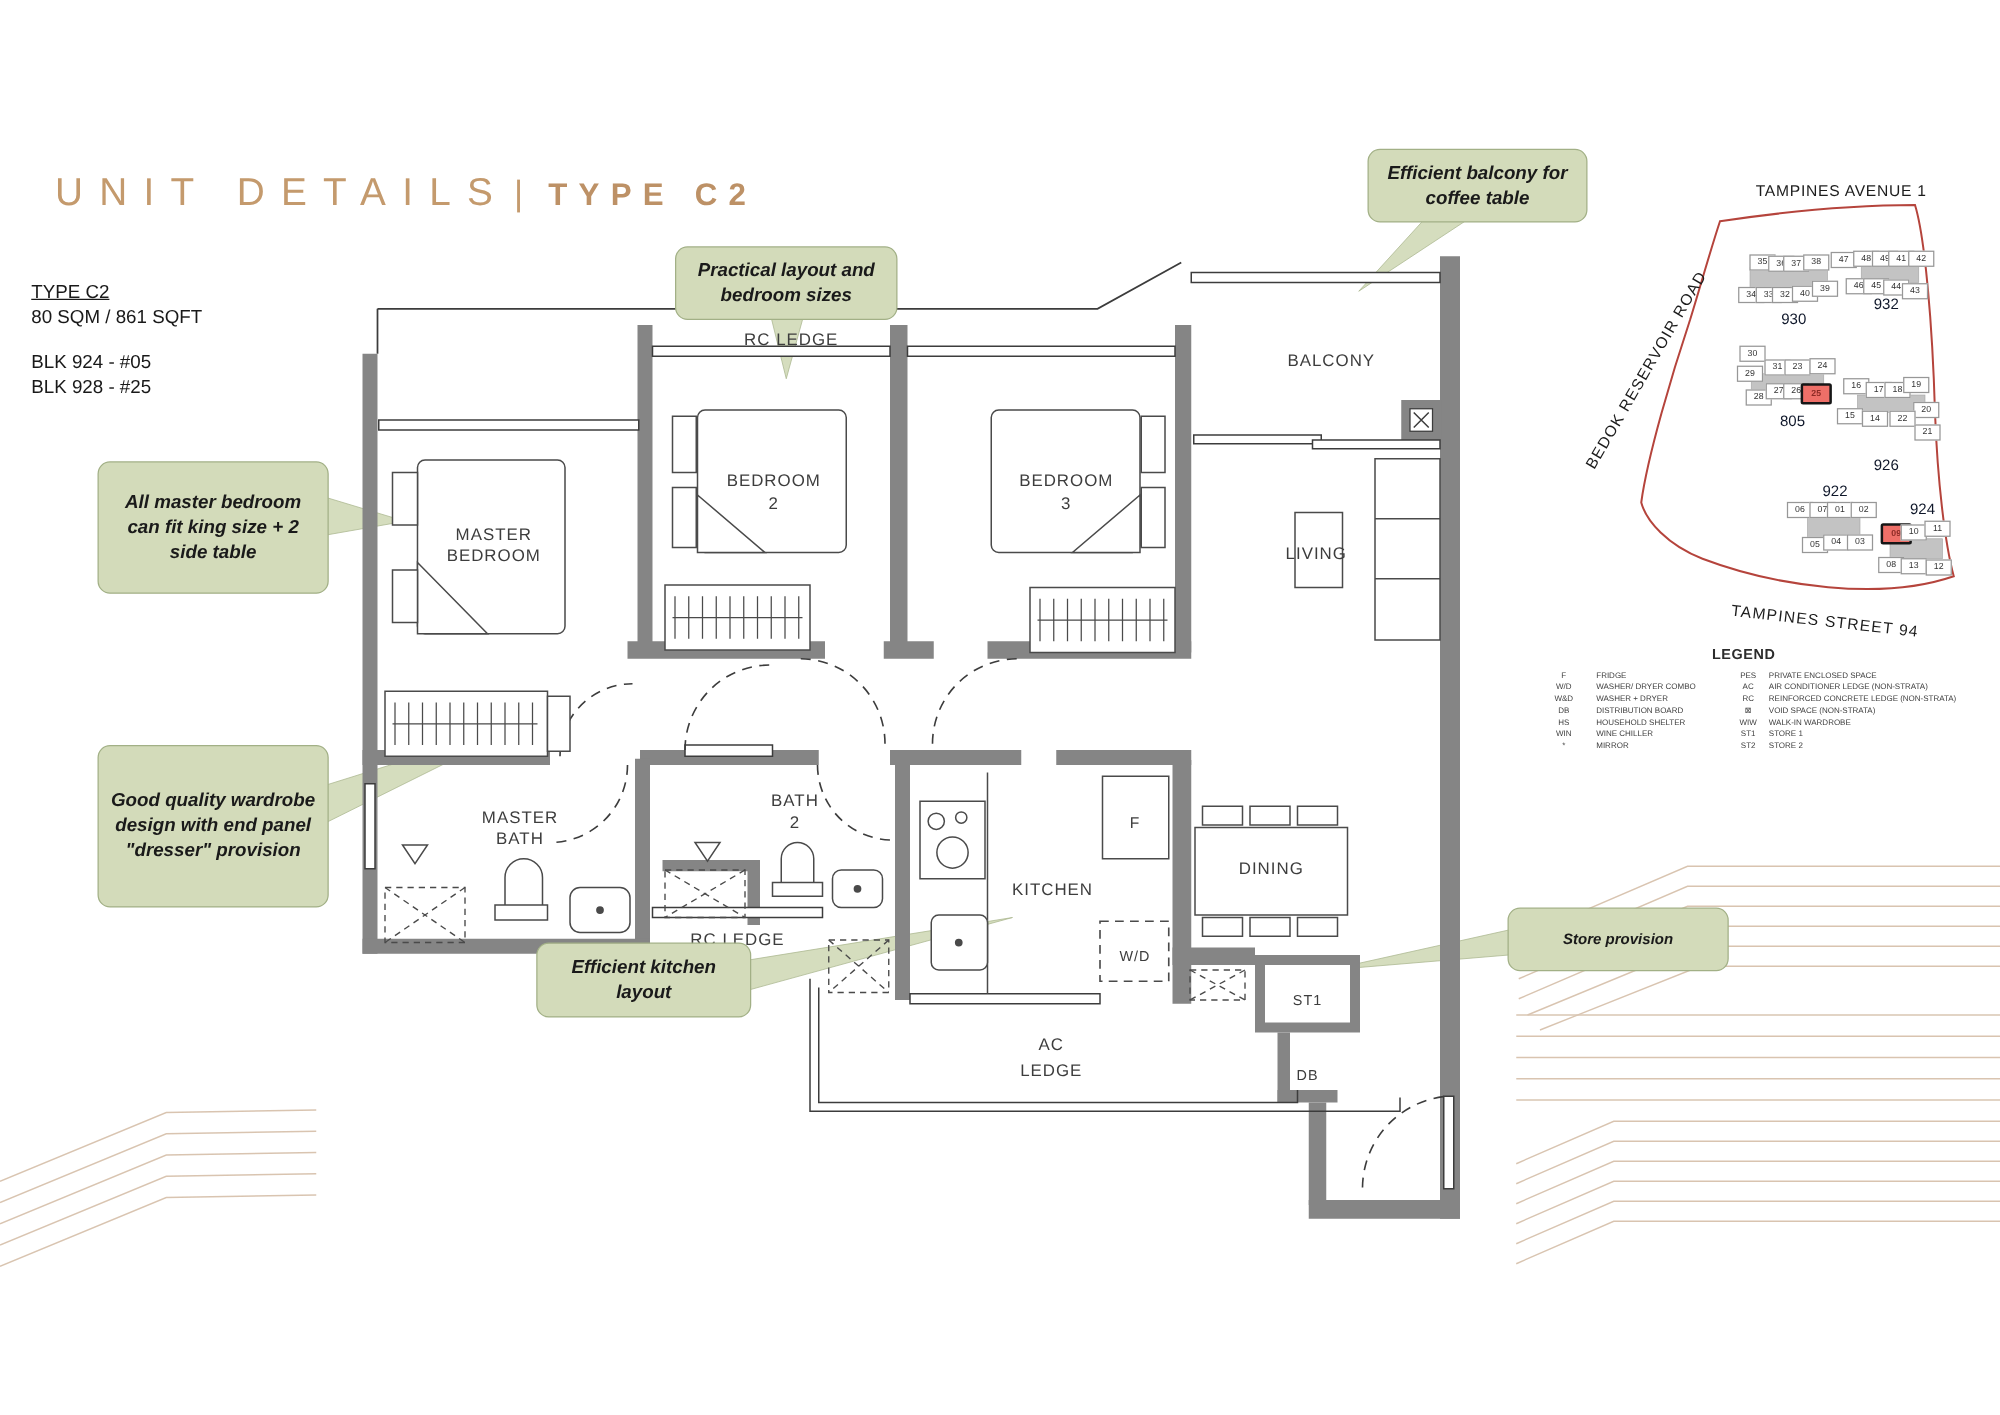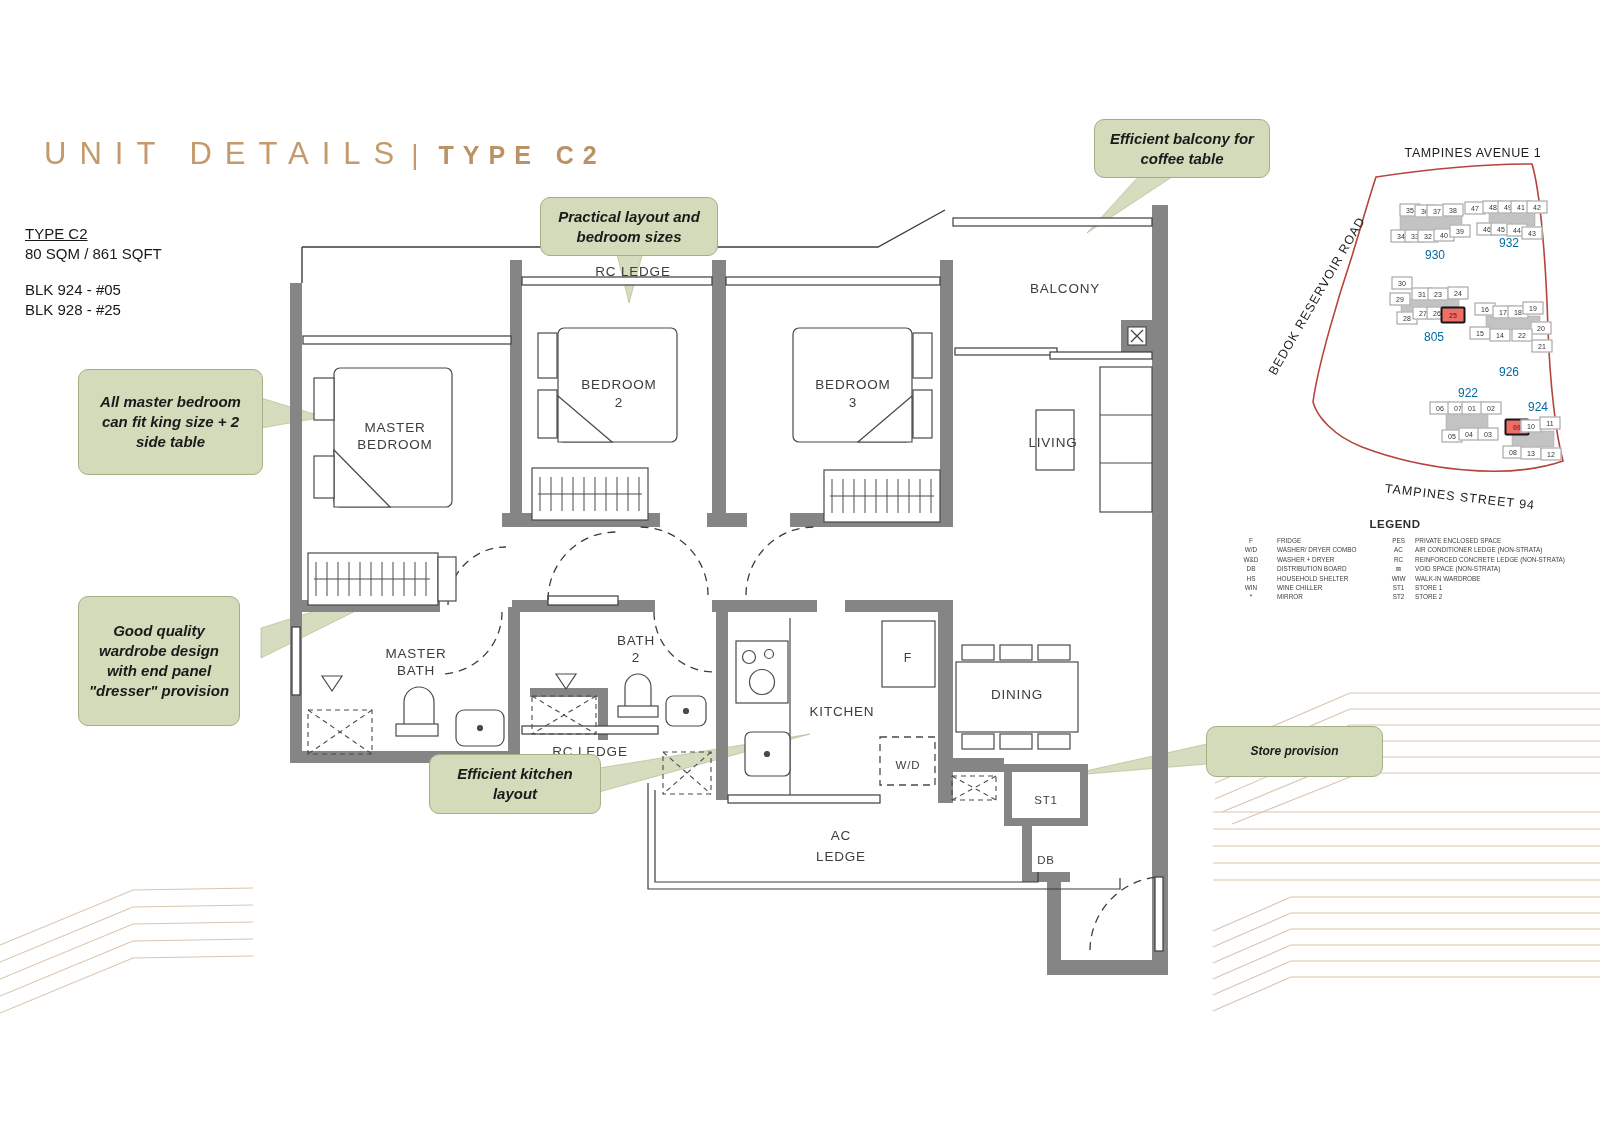--- a/index.html
+++ b/index.html
@@ -20,21 +20,21 @@
   .info .blocks{margin-top:16px;}
 
   
   .callout{position:absolute;background:#d3dbba;border:1px solid #a2b086;border-radius:10px;
            display:flex;align-items:center;justify-content:center;text-align:center;
            font-style:italic;font-weight:700;font-size:15px;line-height:1.32;color:#1a1a1a;
            padding:5px 9px;box-sizing:border-box;}
   .co-practical{left:540px;top:177px;width:178px;height:59px;margin-top:20px;}
   .co-balcony{left:1094px;top:119px;width:176px;height:59px;}
   .co-master{left:78px;top:369px;width:185px;height:106px;}
-  .co-wardrobe{left:78px;top:596px;width:162px;height:130px;}
+  .co-wardrobe{left:78px;top:596px;width:185px;height:130px;}
   .co-kitchen{left:429px;top:754px;width:172px;height:60px;}
   .co-store{left:1206px;top:726px;width:177px;height:51px;font-size:12px;}
 
   
   .legend{position:absolute;left:1225px;top:518px;width:340px;color:#2c2c2c;text-align:center;}
   .legend .lg-title{font-size:11.5px;font-weight:700;letter-spacing:.5px;margin-bottom:6px;}
   .lg-cols{display:flex;}
   .lg-col{display:flex;flex-direction:column;}
   .lg-col.left{width:165px;}
   .lg-row{display:flex;font-size:6.4px;line-height:9.4px;color:#404040;}
@@ -43,21 +43,21 @@
   .lg-desc{white-space:nowrap;}
 
   
   .road{position:absolute;color:#1c1c1c;white-space:nowrap;transform:translate(-50%,-50%);}
   .road-top{left:1473px;top:153px;font-size:12.5px;letter-spacing:.6px;}
   .road-left{left:1317px;top:296px;font-size:12.5px;letter-spacing:1px;
              transform:translate(-50%,-50%) rotate(-60deg);}
   .road-bottom{left:1460px;top:497px;font-size:12.5px;letter-spacing:1px;
                transform:translate(-50%,-50%) rotate(6.5deg);}
   .sitemap-units{position:absolute;left:0;top:0;width:1600px;height:1132px;pointer-events:none;}
-  .blk-label{position:absolute;transform:translate(-50%,-50%);font-size:12px;color:#0369a1;}
+  .blk-label{position:absolute;transform:translate(-50%,-50%);font-size:12px;color:#0f172a;}
   .unit{position:absolute;transform:translate(-50%,-50%);width:21px;height:13px;background:#fff;
         border:1px solid #979797;display:flex;align-items:center;justify-content:center;
         font-size:7px;color:#333;box-sizing:border-box;}
   .unit.hot{width:25px;height:17px;background:#ee6f68;border:2px solid #161616;color:#8c2a25;
             font-weight:700;border-radius:2px;}
 </style>
 </head>
 <body>
 
 <div class="stage">

